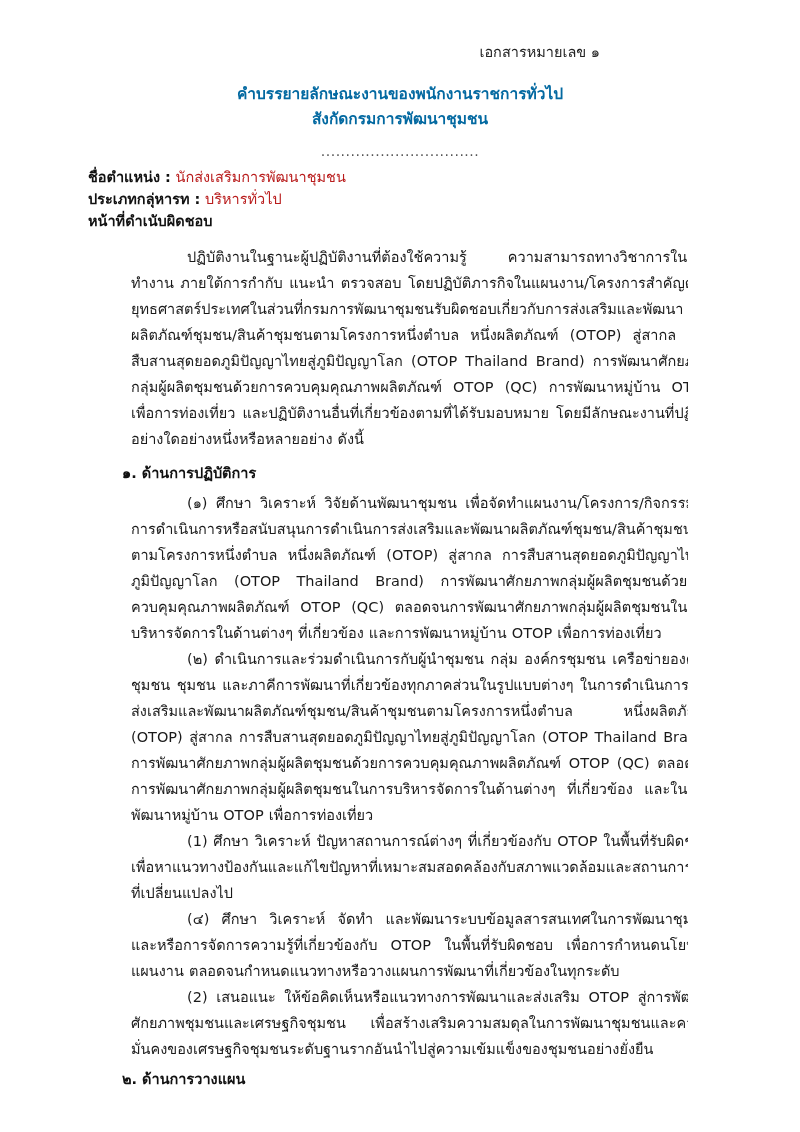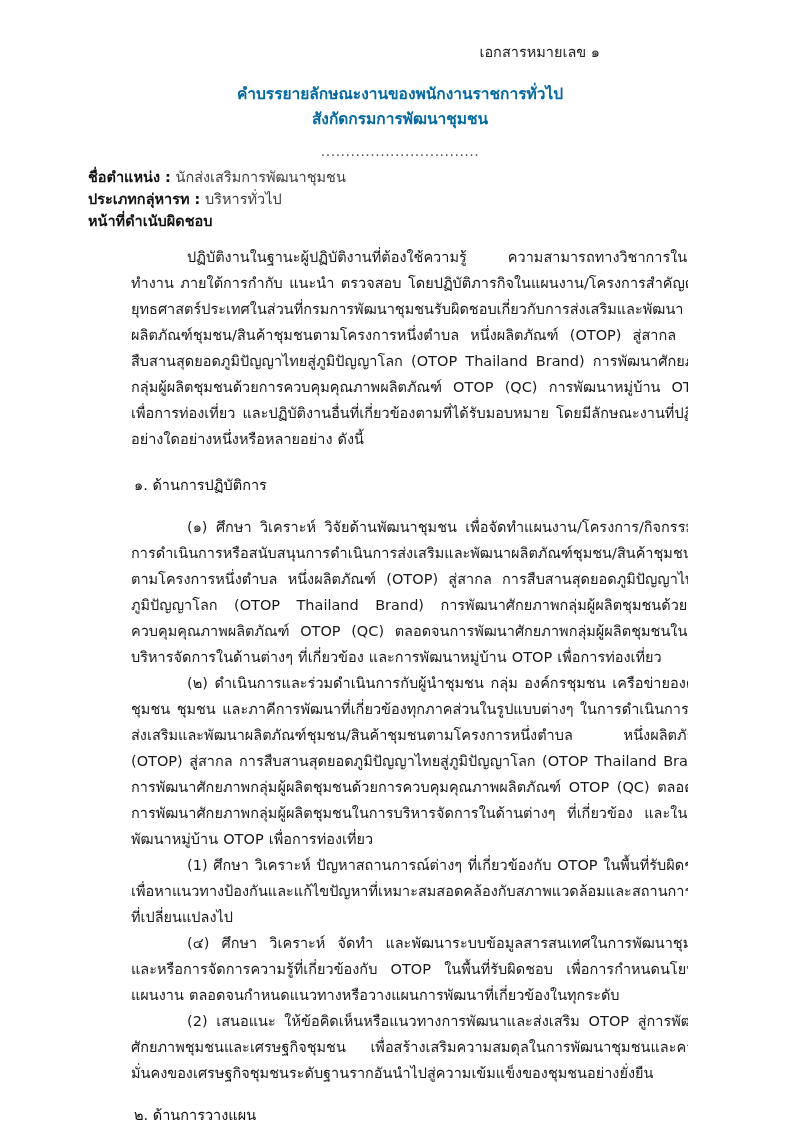--- a/index.html
+++ b/index.html
@@ -65,21 +65,21 @@
     line-height: 22px;
     margin: 0;
     white-space: nowrap;
   }
   .field-label {
     font-weight: bold;
     color: #111;
   }
   .field-value {
     font-weight: normal;
-    color: #404040;
+    color: #b91c1c;
   }
 
   .para {
     font-size: 14.5px;
     line-height: 26px;
     text-align: justify;
     text-justify: inter-word;
     margin: 0;
     color: #1a1a1a;
     word-spacing: 0.5px;
@@ -87,23 +87,23 @@
   .para.indent {
     text-indent: 56px;
     margin-left: 43px;
   }
   .para.lead {
     margin-top: 12px;
   }
 
   .section-heading {
     font-size: 14.5px;
-    font-weight: normal;
+    font-weight: bold;
     line-height: 26px;
-    margin: 16px;
+    margin: 4px;
     padding-left: 30px;
     color: #111;
     white-space: nowrap;
   }
 
   .spacer-sm { height: 4px; }
 </style>
 </head>
 <body>
 

